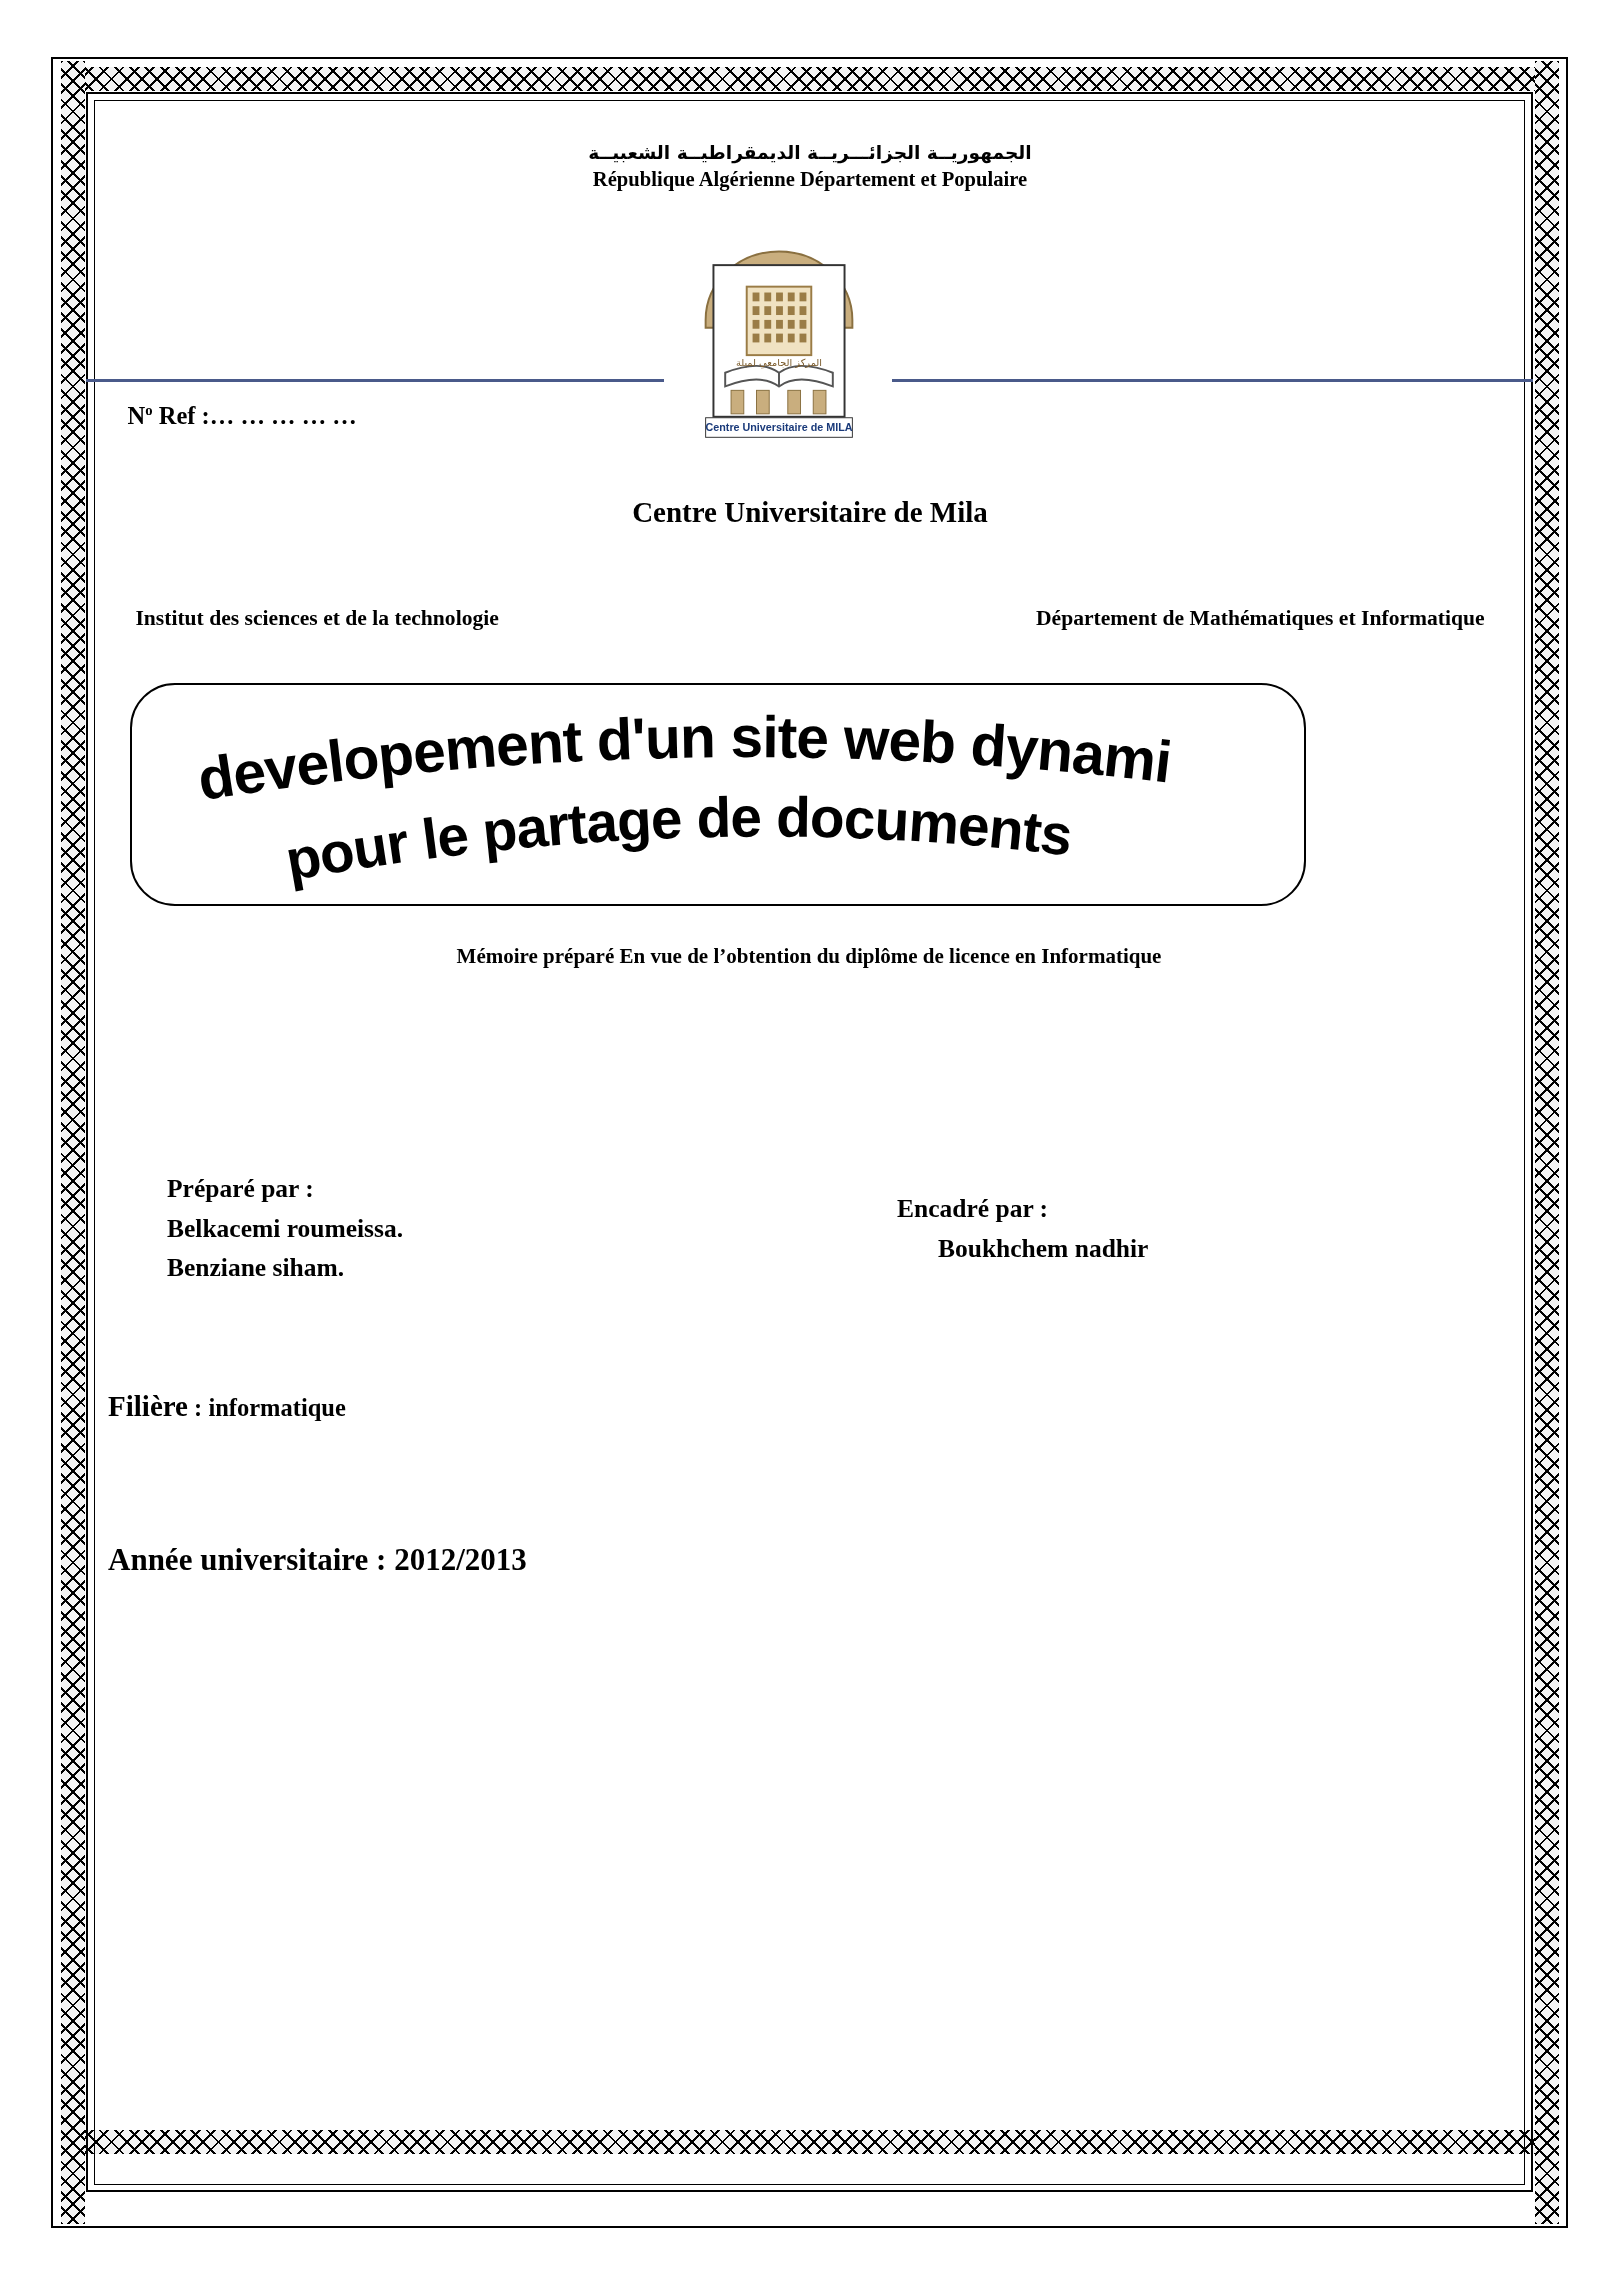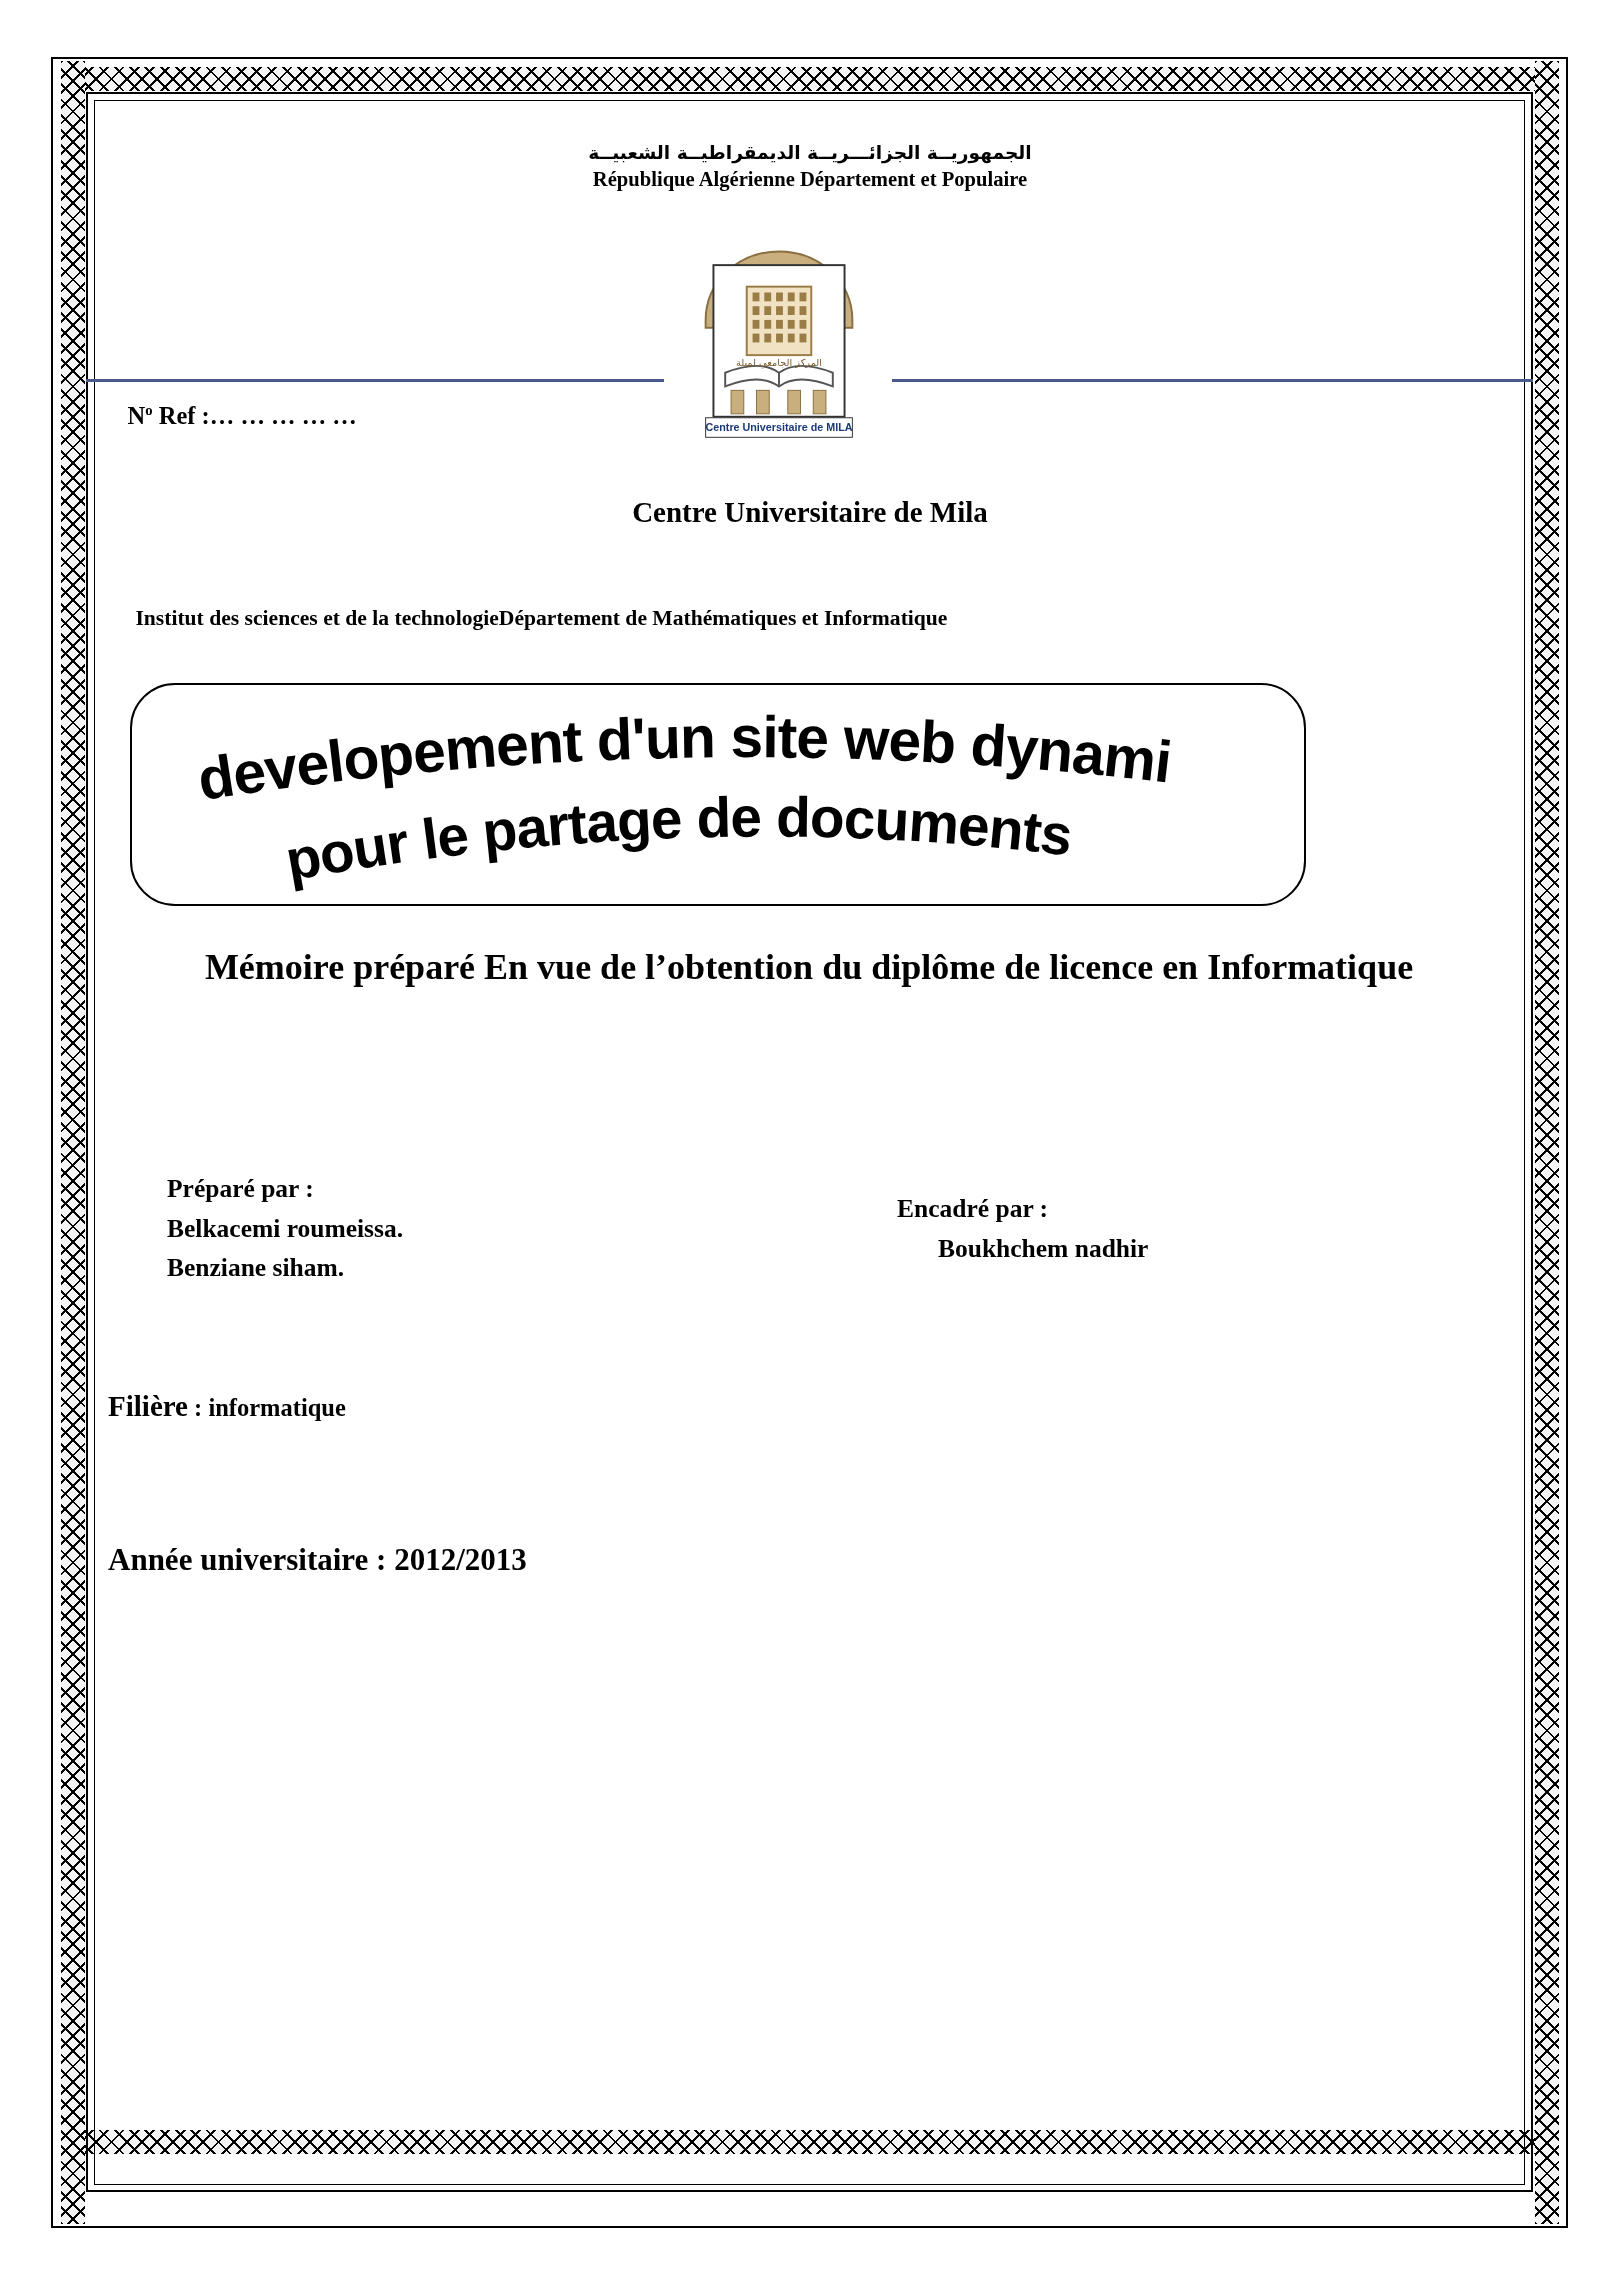--- a/index.html
+++ b/index.html
@@ -142,20 +142,21 @@
     font-size: 29px;
     font-weight: bold;
   }
 
   .dept-row {
     position: absolute;
     left: 0;
     top: 490px;
     width: 1404px;
     display: flex;
+    justify-content: space-between;
     padding: 0 27.4px;
     box-sizing: border-box;
     font-size: 21.6px;
     font-weight: bold;
   }
 
   
   .title-box {
     position: absolute;
     left: 21.6px;
@@ -174,21 +175,21 @@
     height: 223px;
   }
   .wordart svg { display: block; }
 
   .memoire {
     position: absolute;
     left: 59px;
     top: 825px;
     width: 1284px;
     text-align: center;
-    font-size: 36px;
+    font-size: 21px;
     font-weight: bold;
     line-height: 1.45;
   }
 
   .people {
     position: absolute;
     left: 0;
     top: 1053px;
     width: 1404px;
     font-size: 25.5px;

